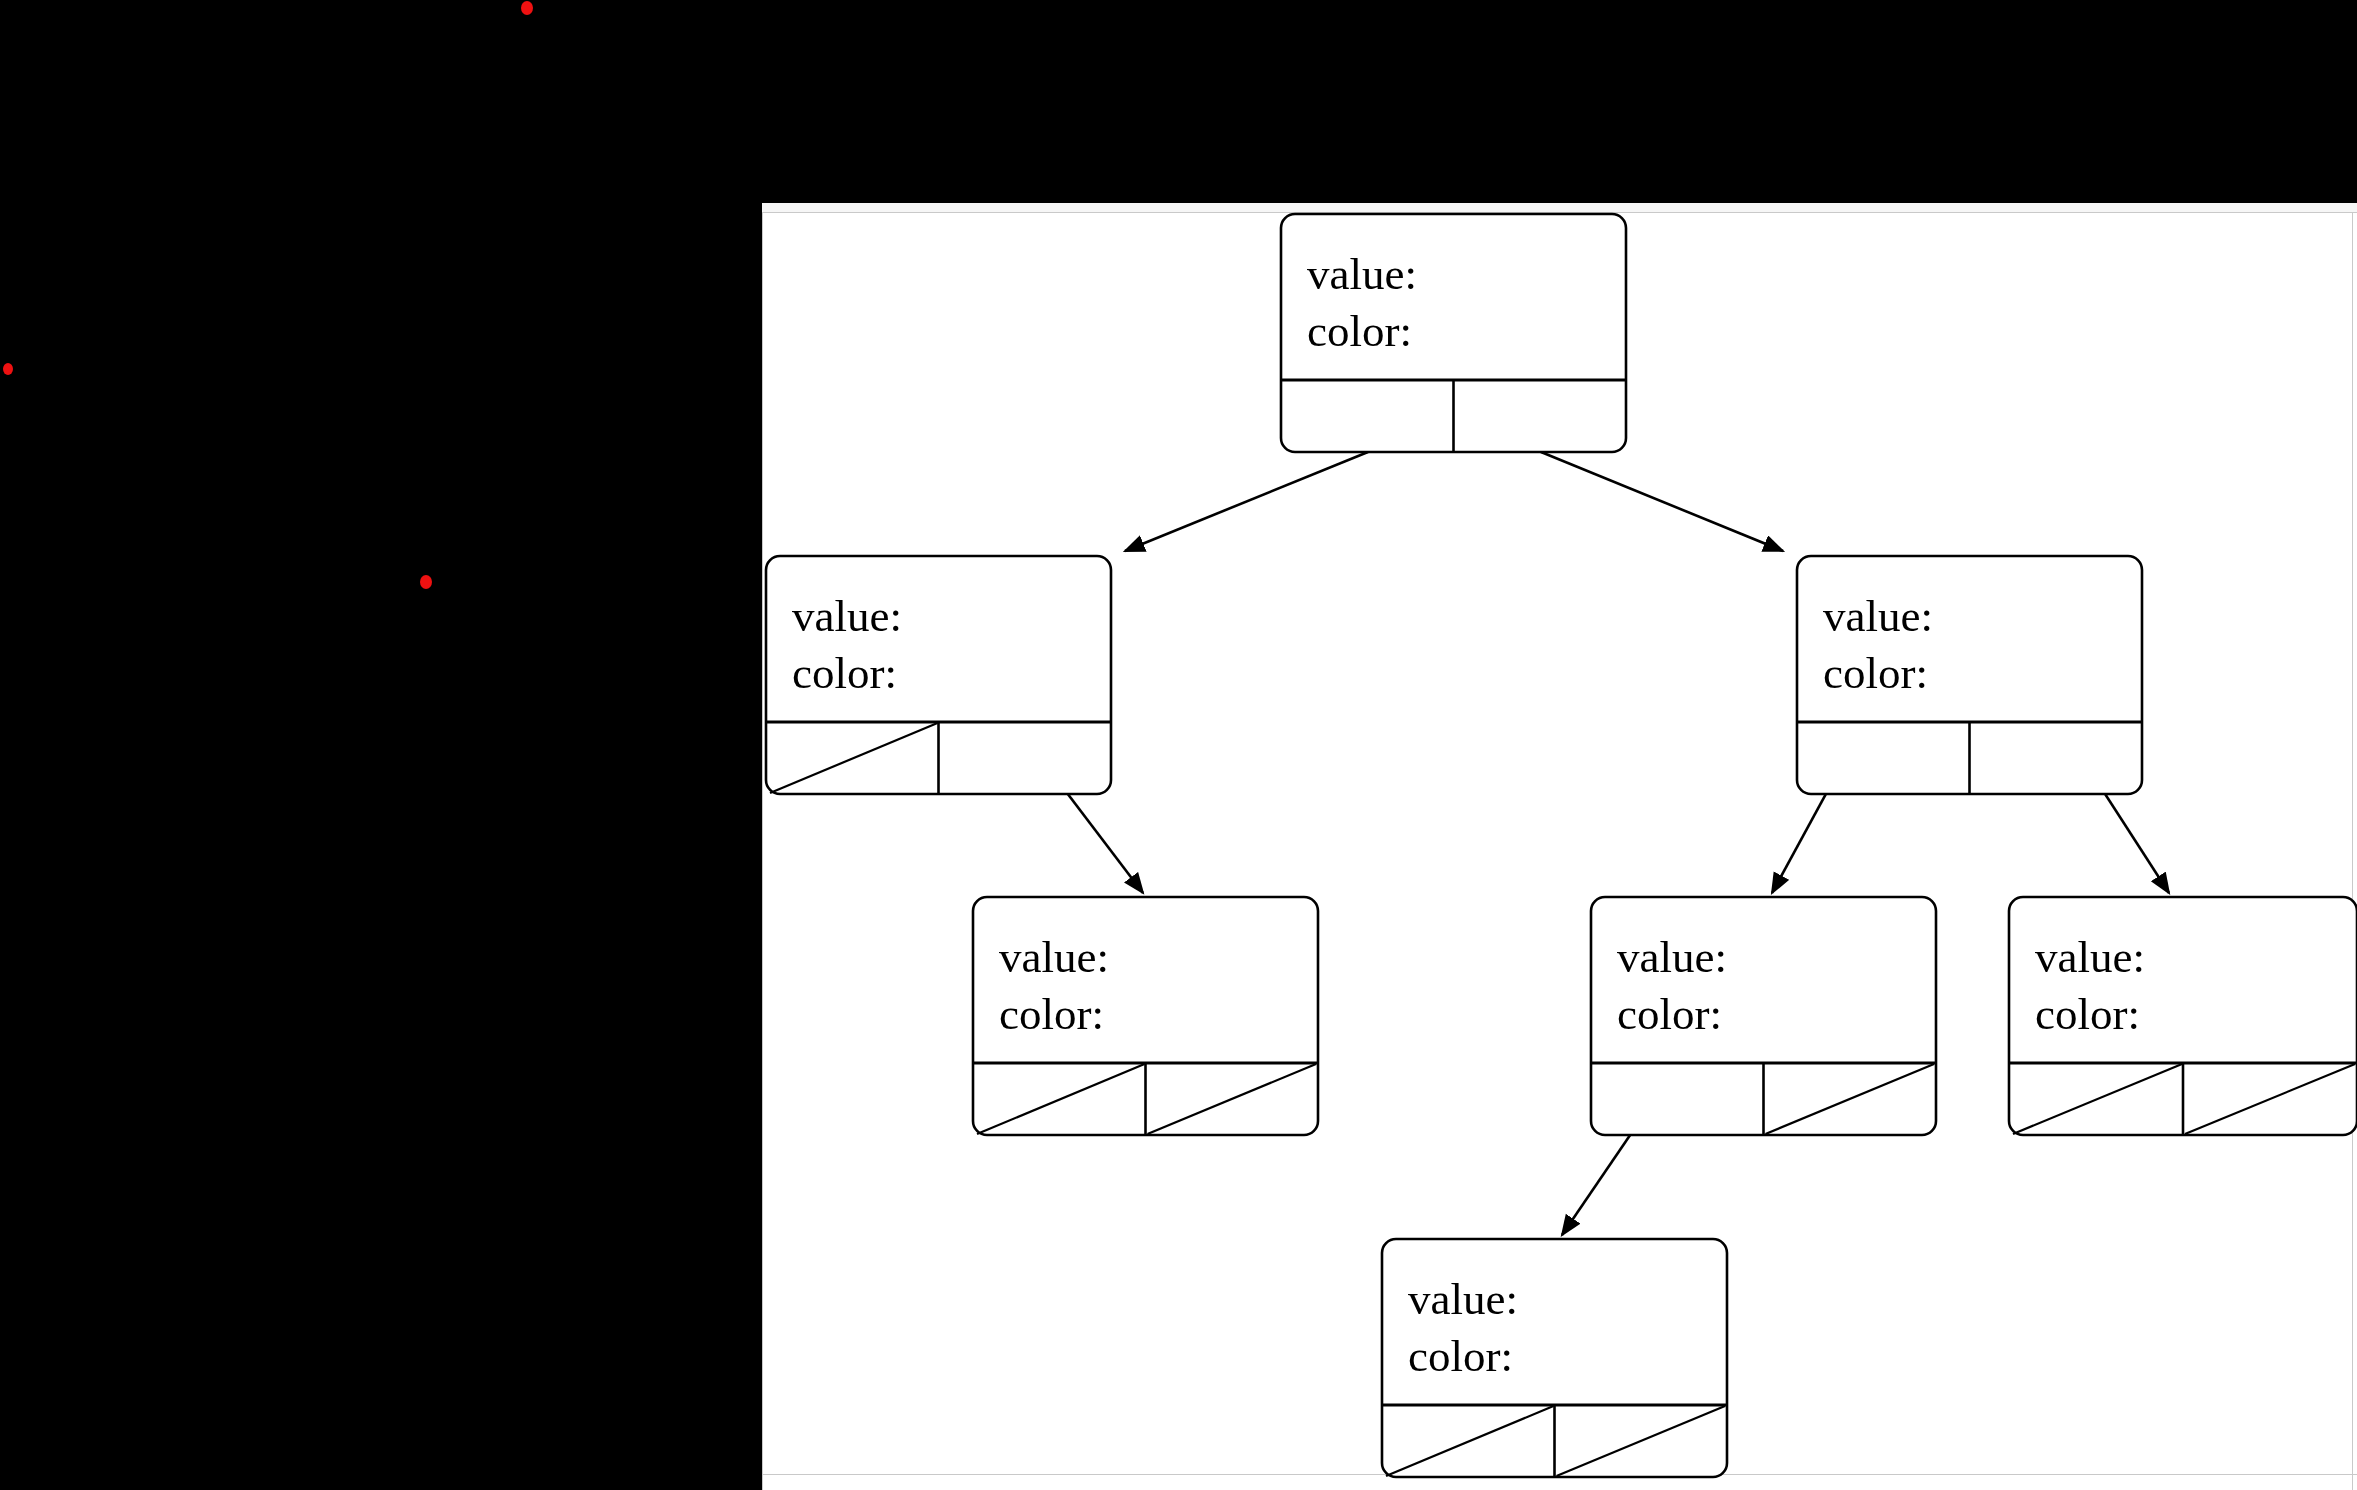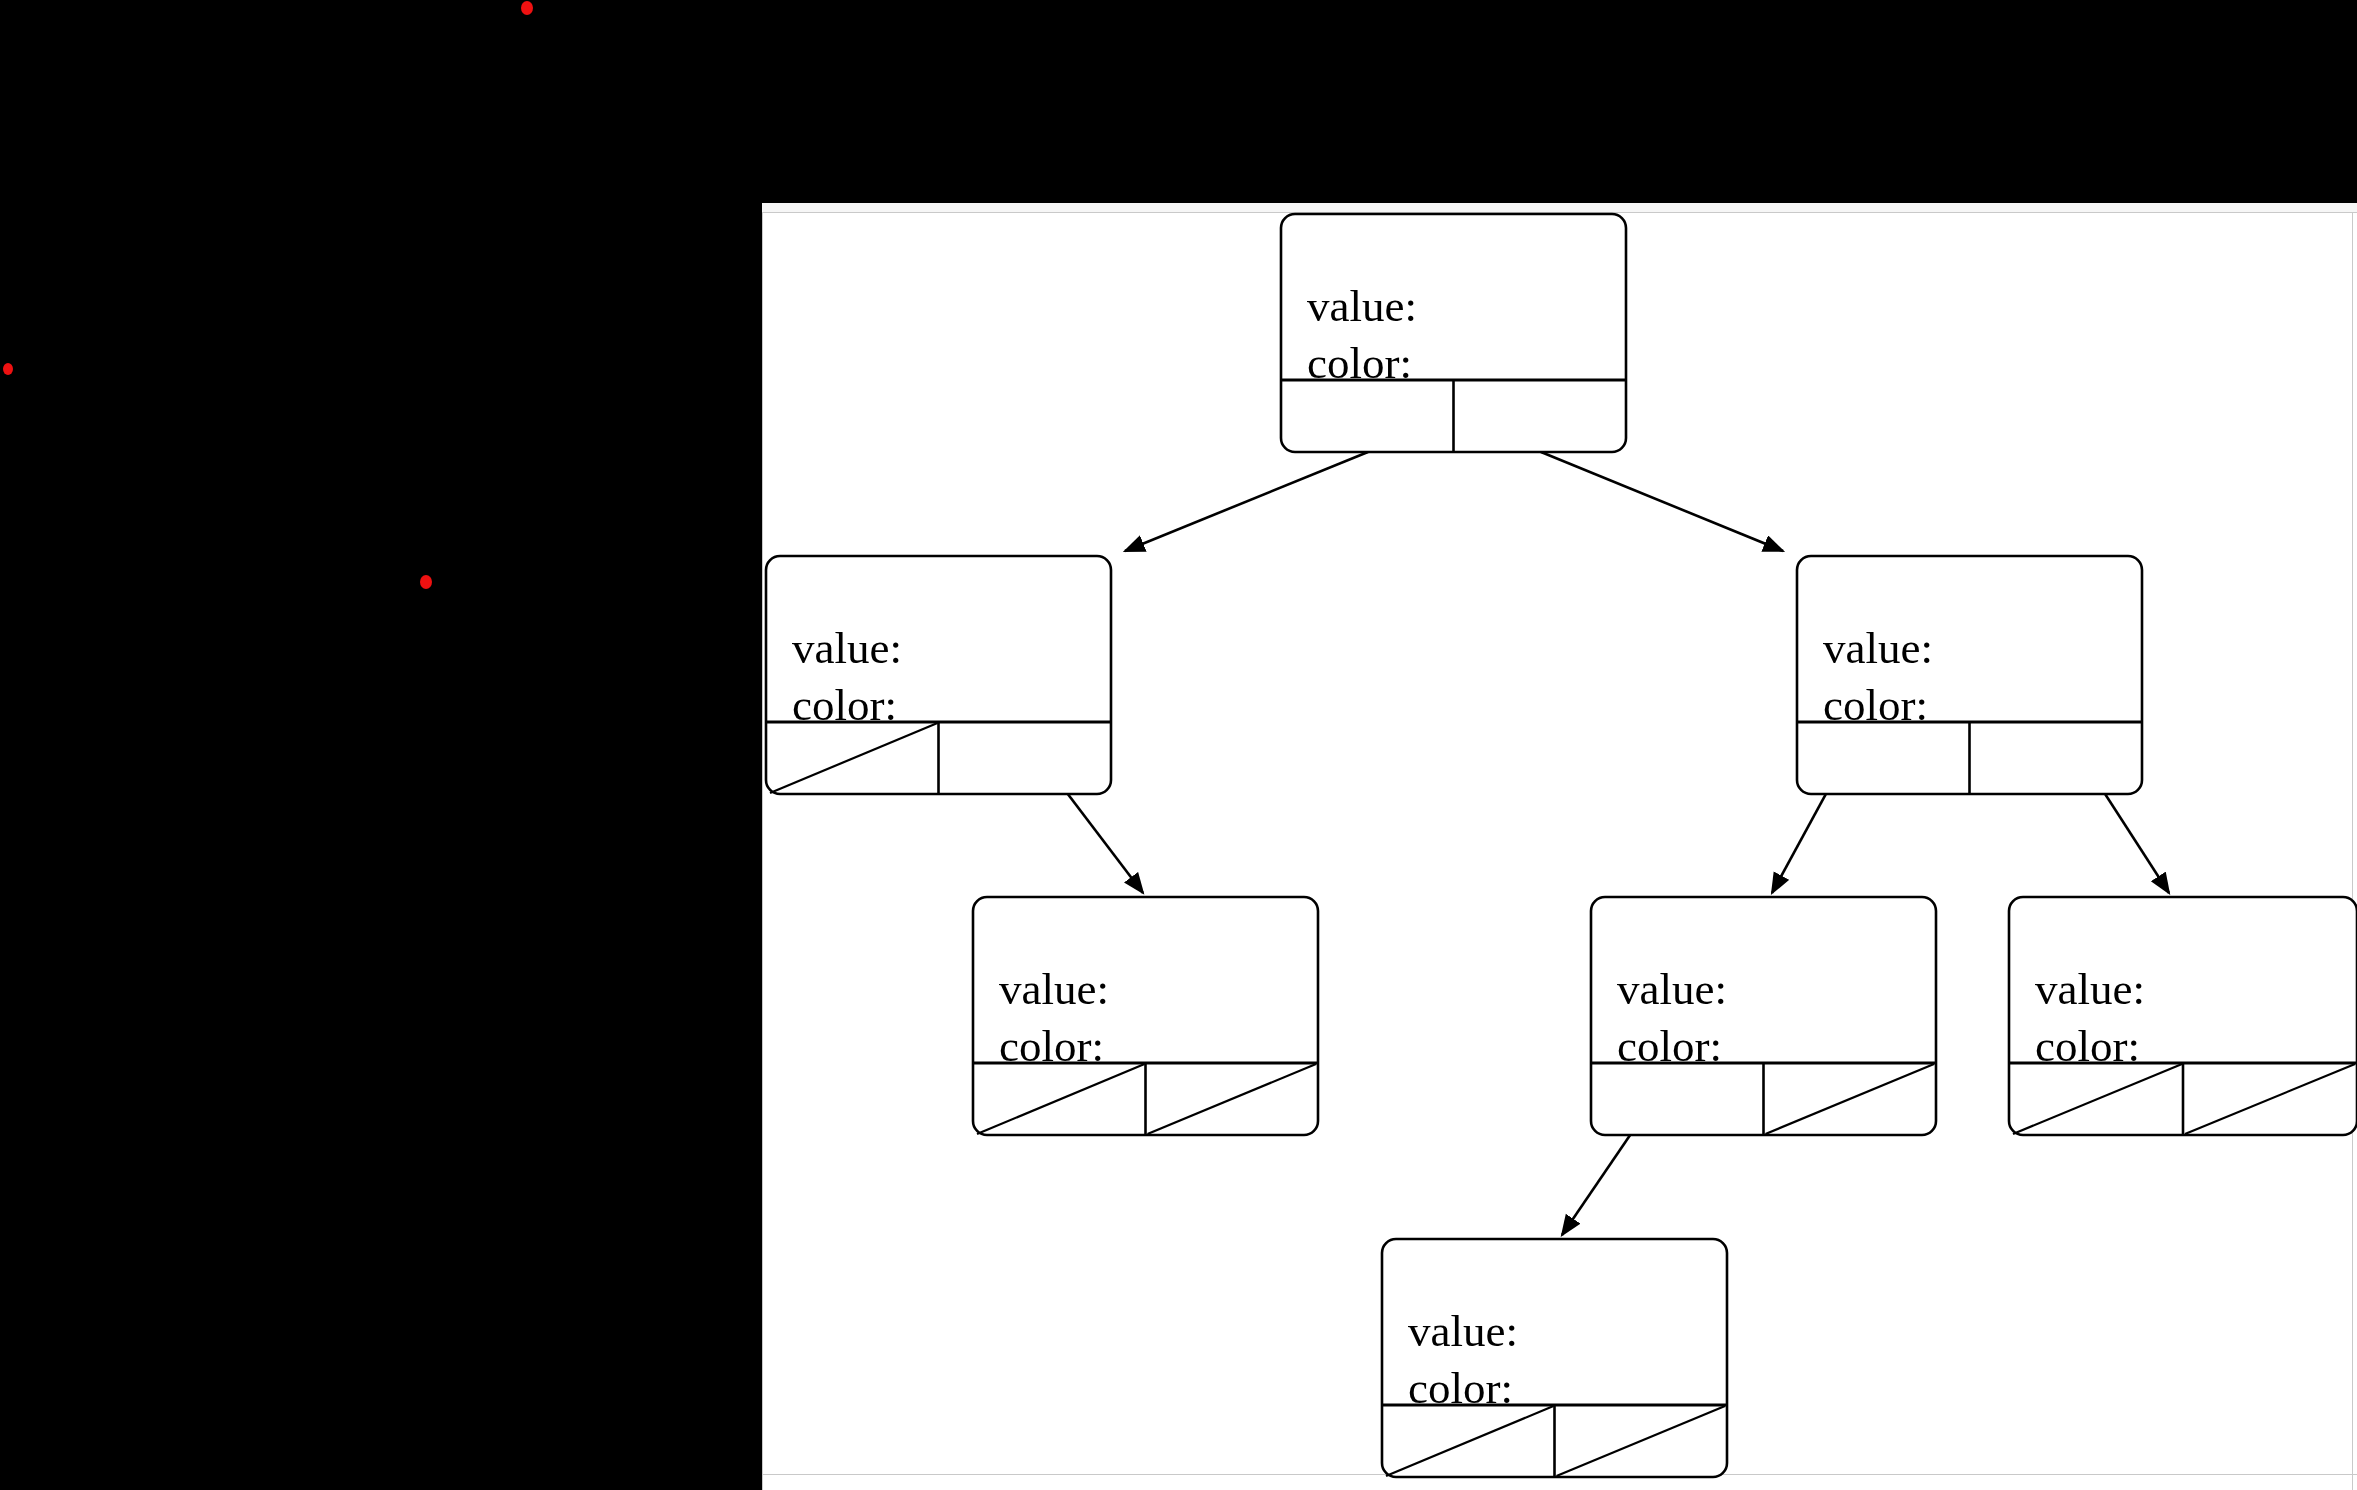--- a/index.html
+++ b/index.html
@@ -3,21 +3,21 @@
 <meta charset="utf-8">
 <style>
   html,body{margin:0;padding:0;background:#000;}
   #root{position:relative;width:2357px;height:1490px;background:#000;overflow:hidden;
         font-family:"Liberation Serif", serif;}
   .reddot{position:absolute;border-radius:50%;background:#ee1111;}
   #panel{position:absolute;background:#ffffff;overflow:hidden;}
   .scroll-strip{position:absolute;background:#f6f6f6;}
   .scroll-line{position:absolute;background:#c9c9c9;}
   #canvas{position:absolute;left:0;top:0;width:100%;height:100%;}
-  .nodetext{position:absolute;color:#000;white-space:nowrap;margin-top:32px;}
+  .nodetext{position:absolute;color:#000;white-space:nowrap;}
 </style>
 </head>
 <body>
 
 <div id="root">
 
   <div id="markers">
       <div class="reddot" style="left: 521px; top: 1px; width: 12px; height: 14px; background: rgb(238, 17, 17);"></div>
       <div class="reddot" style="left: 3px; top: 363px; width: 10px; height: 12px; background: rgb(238, 17, 17);"></div>
       <div class="reddot" style="left: 420px; top: 575px; width: 12px; height: 14px; background: rgb(238, 17, 17);"></div>

